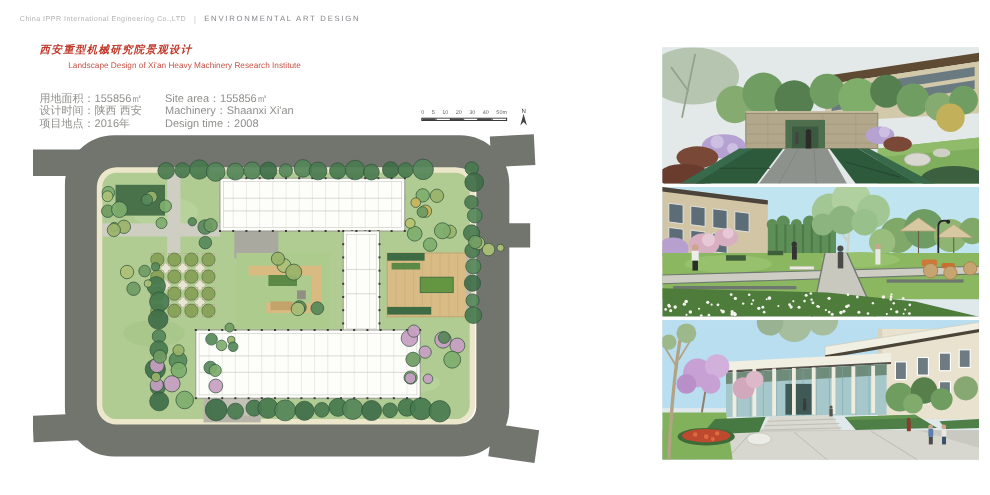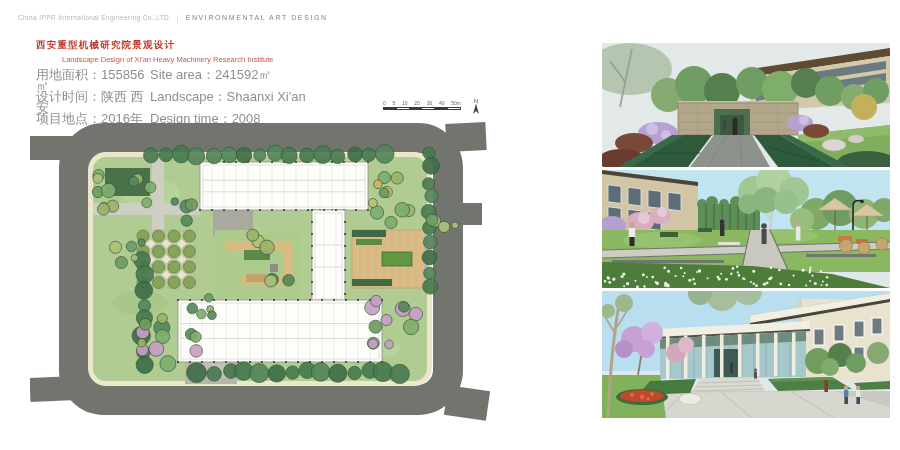--- a/index.html
+++ b/index.html
@@ -4,23 +4,23 @@
 <style>
   html,body{margin:0;padding:0;width:900px;height:450px;background:#ffffff;overflow:hidden;
     font-family:"Liberation Sans","DejaVu Sans",sans-serif;position:relative;}
   
   .header{position:absolute;top:13px;left:18px;display:flex;align-items:center;gap:7px;
     font-size:6.5px;color:#b4b4b2;letter-spacing:.4px;}
   .header .dept{color:#84848a;font-size:7px;letter-spacing:1.6px;}
   .header .divider{color:#cfcfcd;font-size:8px;}
   
   .titleblock{position:absolute;left:36px;top:39px;}
-  .t-zh{font-size:9.5px;font-weight:bold;color:#c0392b;letter-spacing:1.2px;}
+  .t-zh{font-size:9.5px;font-weight:bold;color:#c0392b;letter-spacing:1.2px;font-style:italic;}
   .t-en{font-size:7.5px;color:#c8564a;margin-top:3px;padding-left:26px;}
-  .fields{margin-top:5px;font-size:13px;color:#8f8f8d;line-height:11px;}
+  .fields{margin-top:21px;font-size:10px;color:#8f8f8d;line-height:11px;}
   .frow{display:flex;}
   .fzh{width:114px;}
   
   .scalebar{position:absolute;left:383px;top:100px;width:104px;height:22px;}
   #sb-labels{display:flex;justify-content:space-between;width:78px;font-size:5px;color:#666;}
   #sb-segs{display:flex;width:78px;height:3px;border:1px solid #3a3a3a;margin-top:1px;box-sizing:border-box;}
   .seg{flex:1;} .seg.d{background:#3a3a3a;} .seg.l{background:#fff;}
   .seg+.seg{border-left:1px solid #3a3a3a;}
   .north{position:absolute;left:86px;top:-3px;}
   
@@ -39,25 +39,25 @@
   <span class="divider">|</span>
   <span class="dept">ENVIRONMENTAL ART DESIGN</span>
 </div>
 
 <div class="titleblock">
   <div class="t-zh">西安重型机械研究院景观设计</div>
   <div class="t-en">Landscape Design of Xi'an Heavy Machinery Research Institute</div>
   <div class="fields">
     <div class="frow">
       <span class="fzh">用地面积：155856㎡</span>
-      <span>Site area：241592㎡</span>
+      <span>Site area：155856㎡</span>
     </div>
     <div class="frow">
       <span class="fzh">设计时间：陕西 西安</span>
-      <span>Landscape：Shaanxi Xi'an</span>
+      <span>Machinery：Shaanxi Xi'an</span>
     </div>
     <div class="frow">
       <span class="fzh">项目地点：2016年</span>
       <span>Design time：2008</span>
     </div>
   </div>
 </div>
 
 <div class="scalebar">
   <div id="sb-labels">

